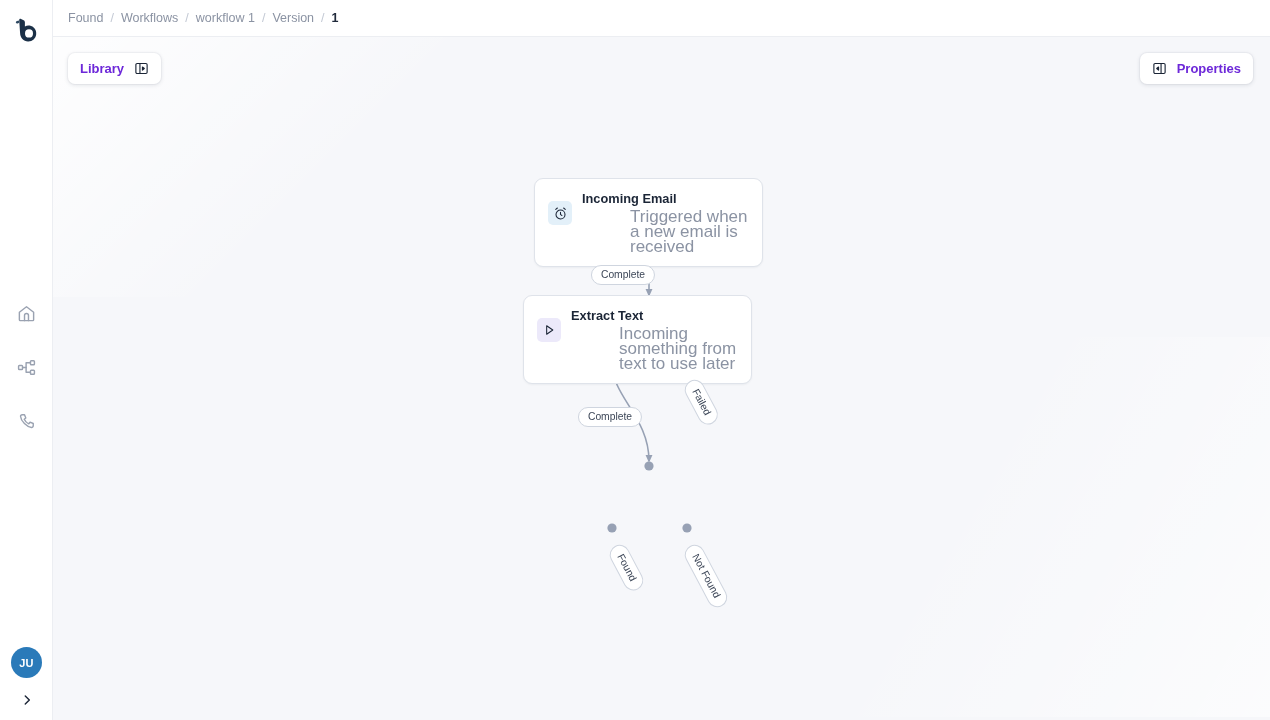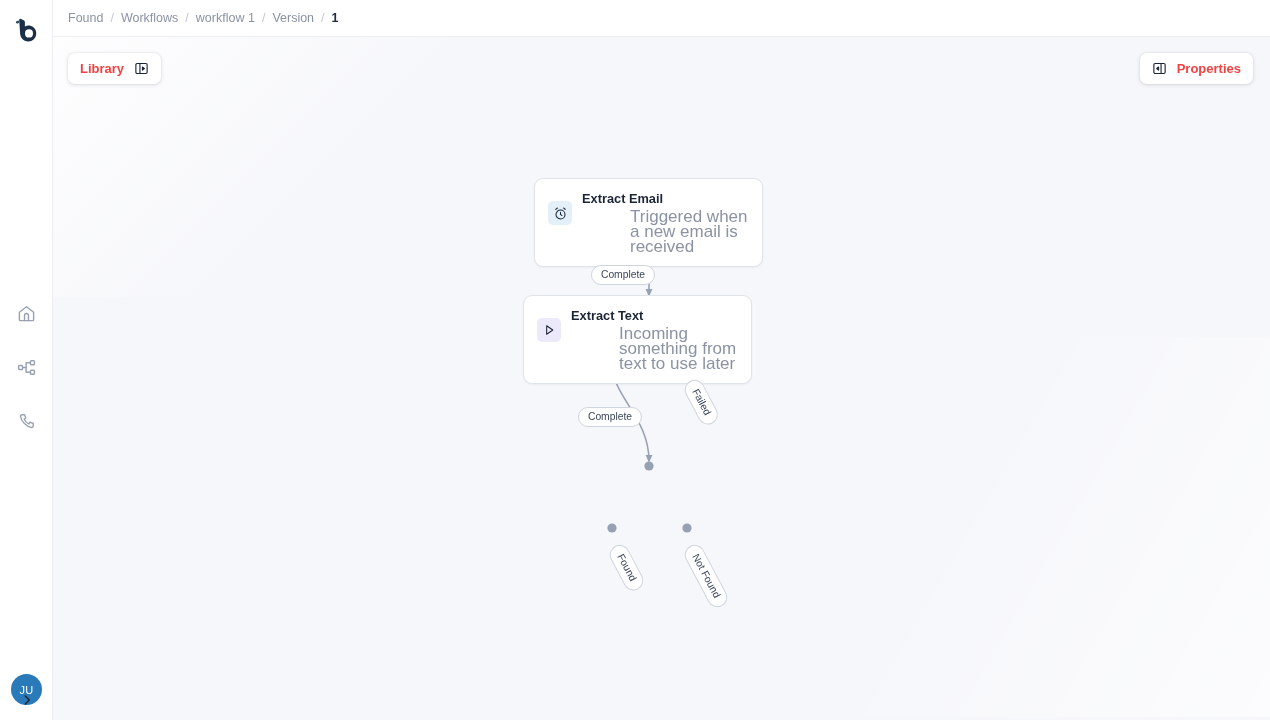--- a/index.html
+++ b/index.html
@@ -28,25 +28,25 @@
   .rail-icons {
     position: absolute; left: 0; top: 286px; width: 53px;
   }
   .rail-btn {
     width: 53px; height: 54px;
     display: flex; align-items: center; justify-content: center;
     cursor: pointer;
   }
   .rail-btn svg { display: block; }
   .avatar {
-    position: absolute; left: 11px; top: 674px;
+    position: absolute; left: 11px; top: 647px;
     width: 31px; height: 31px; border-radius: 50%;
     background: #2a7ab9;
     color: #ffffff;
-    font-size: 11px; font-weight: normal; letter-spacing: .3px;
+    font-size: 11px; font-weight: bold; letter-spacing: .3px;
     display: flex; align-items: center; justify-content: center;
     cursor: pointer;
   }
   .rail-expand {
     position: absolute; left: 11px; top: 687px;
     width: 31px; height: 26px;
     display: flex; align-items: center; justify-content: center;
     cursor: pointer;
   }
 
@@ -87,21 +87,21 @@
 
   
   .panel-btn {
     position: absolute;
     height: 31px;
     background: #ffffff;
     border-radius: 7px;
     box-shadow: 0 1px 4px rgba(25,35,60,.13), 0 0 0 1px rgba(25,35,60,.03);
     display: flex; align-items: center; gap: 10px;
     padding: 0 12px;
-    font-size: 13px; font-weight: bold; color: #ef4444;
+    font-size: 13px; font-weight: bold; color: #6d28d9;
     cursor: pointer;
     z-index: 6;
   }
   #library-btn { left: 68px; top: 53px; }
   #properties-btn { right: 17px; top: 53px; }
 
   
   .node {
     position: absolute;
     width: 229px;
@@ -248,21 +248,21 @@
     <div class="node" style="left:481px; top:141px;">
       <div class="node-icon trigger">
         <svg width="15" height="15" viewBox="0 0 24 24" fill="none" stroke="#1b2536" stroke-width="1.7" stroke-linecap="round" stroke-linejoin="round">
           <circle cx="12" cy="13.5" r="7.2"></circle>
           <path d="M12 10.2 V13.5 L14.3 15.3"></path>
           <path d="M4.4 5.4 L7.0 3.2"></path>
           <path d="M19.6 5.4 L17.0 3.2"></path>
         </svg>
       </div>
       <div class="node-body">
-        <div class="node-title">Extract Email</div>
+        <div class="node-title">Incoming Email</div>
         <div class="node-desc">Triggered when a new email is received</div>
       </div>
     </div>
 
     <div class="node" style="left:470px; top:258px;">
       <div class="node-icon action">
         <svg width="14" height="14" viewBox="0 0 24 24" fill="none" stroke="#1b2536" stroke-width="1.8" stroke-linecap="round" stroke-linejoin="round">
           <path d="M8 4.8 L18.5 12 L8 19.2 Z"></path>
         </svg>
       </div>

